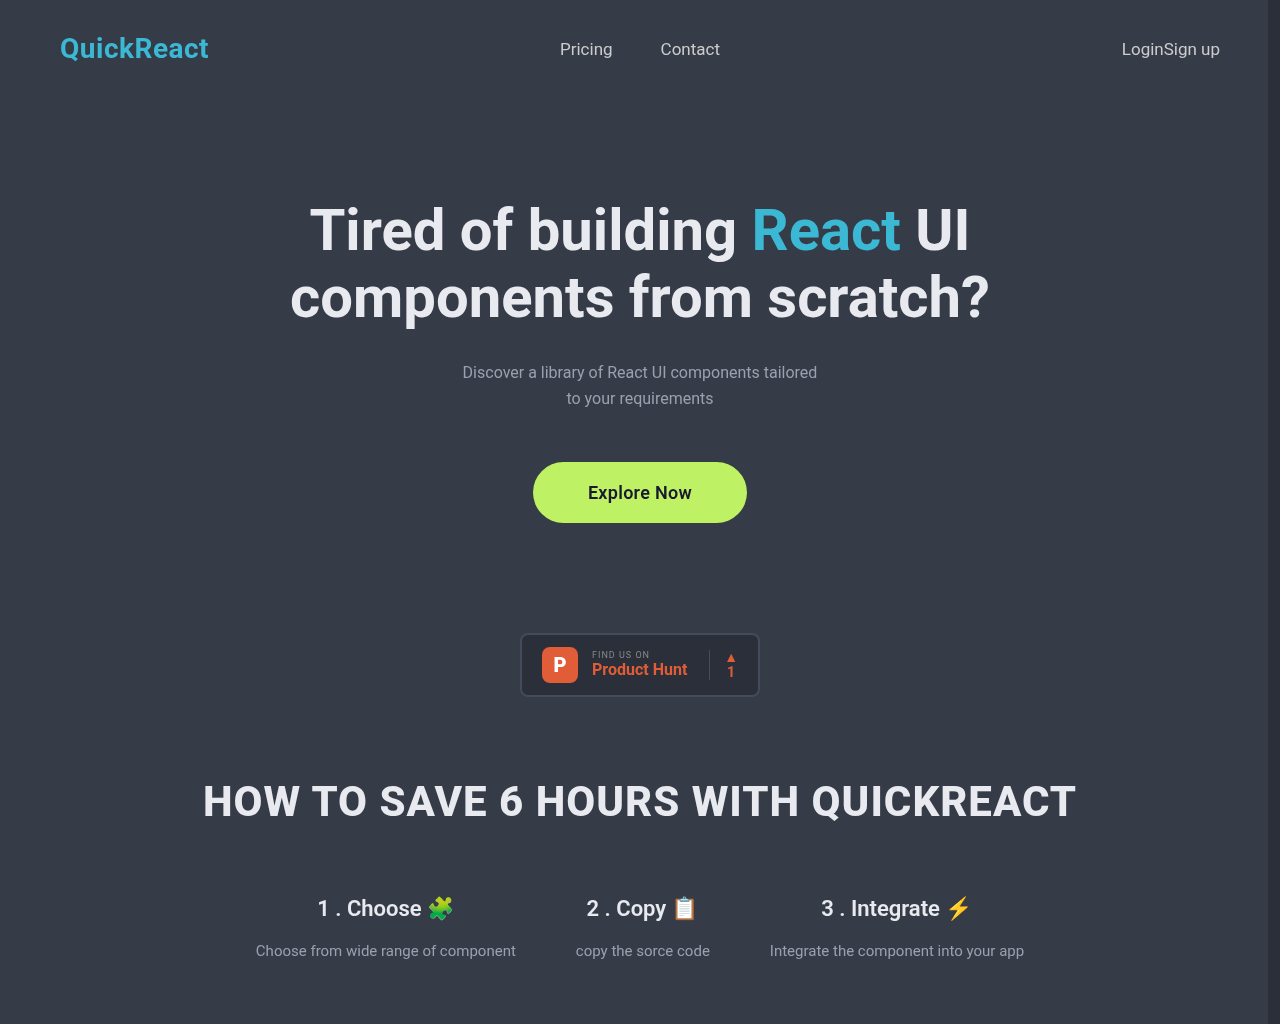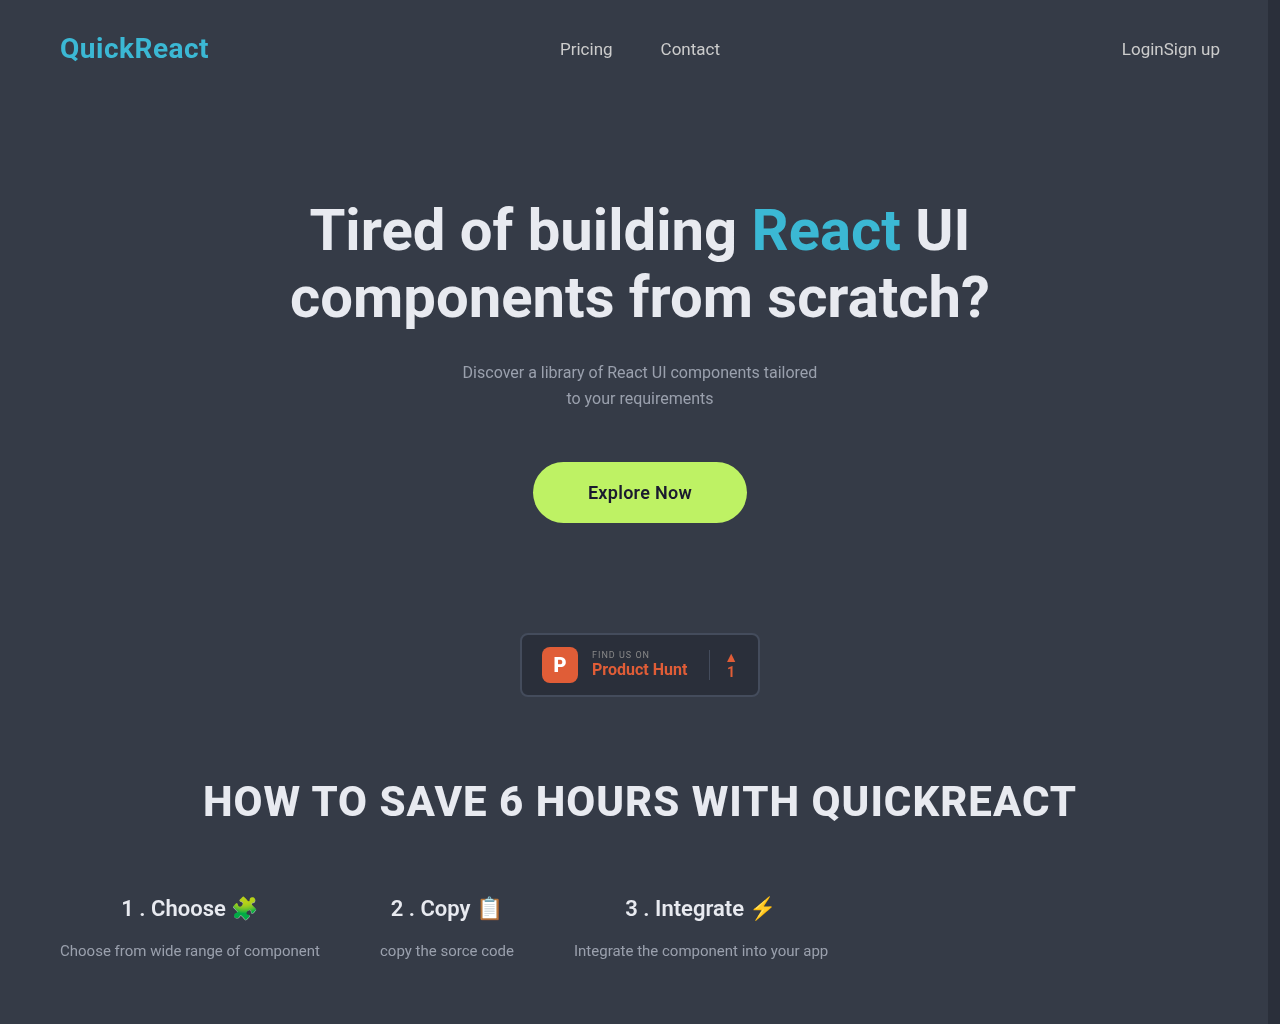--- a/index.html
+++ b/index.html
@@ -195,20 +195,21 @@
       text-align: center;
       font-size: 42px;
       font-weight: 800;
       color: #e8eaf0;
       letter-spacing: 1px;
       margin-bottom: 70px;
     }
 
     .steps-row {
       display: flex;
+      justify-content: center;
       gap: 60px;
     }
 
     .step {
       text-align: center;
       max-width: 260px;
     }
 
     .step-title {
       font-size: 22px;

